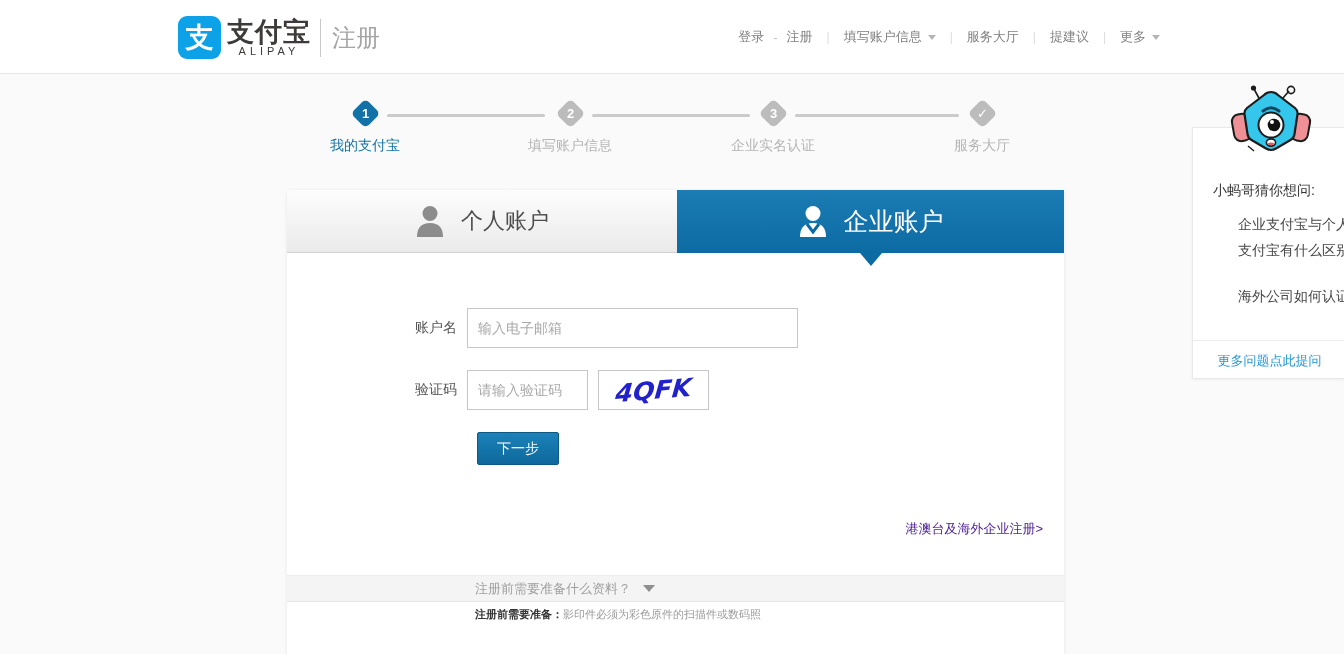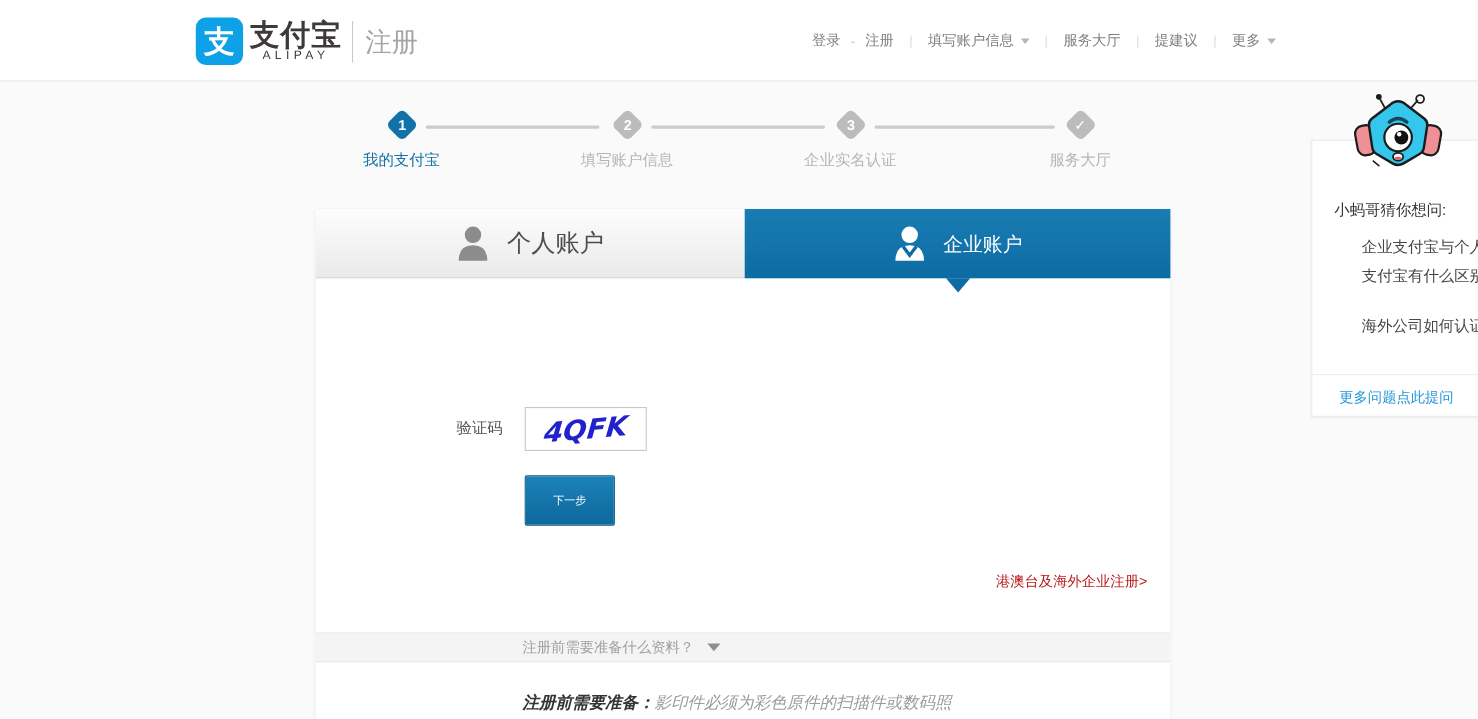--- a/index.html
+++ b/index.html
@@ -47,56 +47,56 @@
   .panel { position:absolute; left:287px; top:190px; width:777px; height:465px;
            background:#fff; box-shadow:0 1px 4px rgba(0,0,0,.08); }
   .tab { position:absolute; top:0; height:63px; display:flex; align-items:center;
          justify-content:center; cursor:pointer; }
   .tab-personal { left:0; width:390px;
          background:linear-gradient(#fdfdfd,#eaeaea);
          border-bottom:1px solid #d2d2d2; }
   .tab-personal .tab-label { font-size:22px; color:#4d4d4d; margin-left:16px;text-align:right; }
   .tab-enterprise { left:390px; width:387px;
          background:linear-gradient(#1a7cb3,#0d6ba3); }
-  .tab-enterprise .tab-label { font-size:18px; color:#fff; margin-left:16px; }
+  .tab-enterprise .tab-label { font-size:25px; color:#fff; margin-left:16px; }
   .tab-notch { position:absolute; left:573px; top:63px; width:0; height:0;
                border-left:11px solid transparent; border-right:11px solid transparent;
                border-top:13px solid #0d6ba3; }
   .form-row { position:absolute; display:flex; align-items:center; }
   .row-account { left:0; top:118px; }
   .row-captcha { left:0; top:180px; }
   .field-label { width:180px; text-align:right; padding-right:10px;
                  font-size:14px; color:#555; }
   .text-input { height:40px; border:1px solid #c7c7c7; font-size:14px;
                 padding:0 10px; color:#333; background:#fff;
                 font-family:"Liberation Sans","DejaVu Sans",sans-serif; }
   .text-input::placeholder { color:#a9a9a9; }
   .input-account { width:331px; }
   .input-captcha { width:121px; }
   .captcha-box { width:111px; height:40px; border:1px solid #c7c7c7; margin-left:10px;
                  display:flex; align-items:center; justify-content:center;
                  cursor:pointer; background:#fff; overflow:hidden; }
   .captcha-text { font-size:25px; font-weight:bold; font-style:italic; color:#2222cc;
                   transform:skewX(-10deg) rotate(-5deg); letter-spacing:0;
                   font-family:"DejaVu Sans","Liberation Sans",sans-serif; }
-  .next-btn { position:absolute; left:190px; top:242px; width:82px; height:46px;
+  .next-btn { position:absolute; left:190px; top:242px; width:82px; height:33px;
               background:linear-gradient(#1b82b8,#0e689d); border:1px solid #0a5a85;
-              border-radius:2px; color:#fff; font-size:10px; cursor:pointer;
+              border-radius:2px; color:#fff; font-size:14px; cursor:pointer;
               font-family:"Liberation Sans","DejaVu Sans",sans-serif; }
   .overseas-link { position:absolute; right:21px; top:330px; font-size:13px;
-                   color:#b91c1c; text-decoration:none; cursor:pointer; }
+                   color:#4c1d95; text-decoration:none; cursor:pointer; }
   .finance-note { position:absolute; right:21px; top:357px; font-size:13px; color:#8e8e8e; }
   .prep-bar { position:absolute; left:0; top:385px; width:777px; height:27px;
               background:#f4f4f4; border-top:1px solid #ececec; border-bottom:1px solid #e7e7e7;
               cursor:pointer; display:flex; align-items:center; }
   .prep-q { margin-left:188px; font-size:13px; color:#a0a0a0; }
   .prep-caret { display:inline-block; width:0; height:0; margin-left:12px;
                 border-left:6px solid transparent; border-right:6px solid transparent;
                 border-top:7px solid #8f8f8f; }
-  .prep-note { position:absolute; left:188px; top:440px; font-size:15px;font-style:italic; }
+  .prep-note { position:absolute; left:188px; top:417px; font-size:11px; }
   .prep-note-label { color:#333; font-weight:bold; }
   .prep-note-text { color:#9b9b9b; }
   
   .helper-card { position:absolute; left:1192px; top:127px; width:153px; height:252px;
                  background:#fff; border:1px solid #e9e9e9; border-right:none;
                  box-shadow:0 1px 3px rgba(0,0,0,.05); z-index:4; }
   .robot { position:absolute; left:1230px; top:84px; z-index:6; }
   .helper-title { position:absolute; left:20px; top:54px; font-size:14px;
                   font-weight:normal; color:#333; }
   .helper-q { position:absolute; left:20px; width:120px; font-size:14px; color:#474747;
@@ -178,23 +178,28 @@
   <div class="tab tab-enterprise">
     <svg width="30" height="33" viewBox="0 0 30 33">
       <circle cx="15" cy="8.5" r="7.5" fill="#fff"></circle>
       <path d="M2,32 Q2,18 15,18 Q28,18 28,32 Z" fill="#fff"></path>
       <path d="M9,19 L15,27 L21,19" fill="none" stroke="#0d6ba3" stroke-width="3"></path>
     </svg>
     <span class="tab-label">企业账户</span>
   </div>
   <div class="tab-notch"></div>
 
+  <div class="form-row row-account">
+    <div class="field-label">账户名</div>
+    <input class="text-input input-account" type="text" placeholder="输入电子邮箱" style="">
+  </div>
 
   <div class="form-row row-captcha">
     <div class="field-label">验证码</div>
+    <input class="text-input input-captcha" type="text" placeholder="请输入验证码" style="">
     <div class="captcha-box">
       <span class="captcha-text">4QFK</span>
     </div>
   </div>
 
   <button class="next-btn">下一步</button>
 
   <a class="overseas-link">港澳台及海外企业注册&gt;</a>
 
   <div class="prep-bar">

